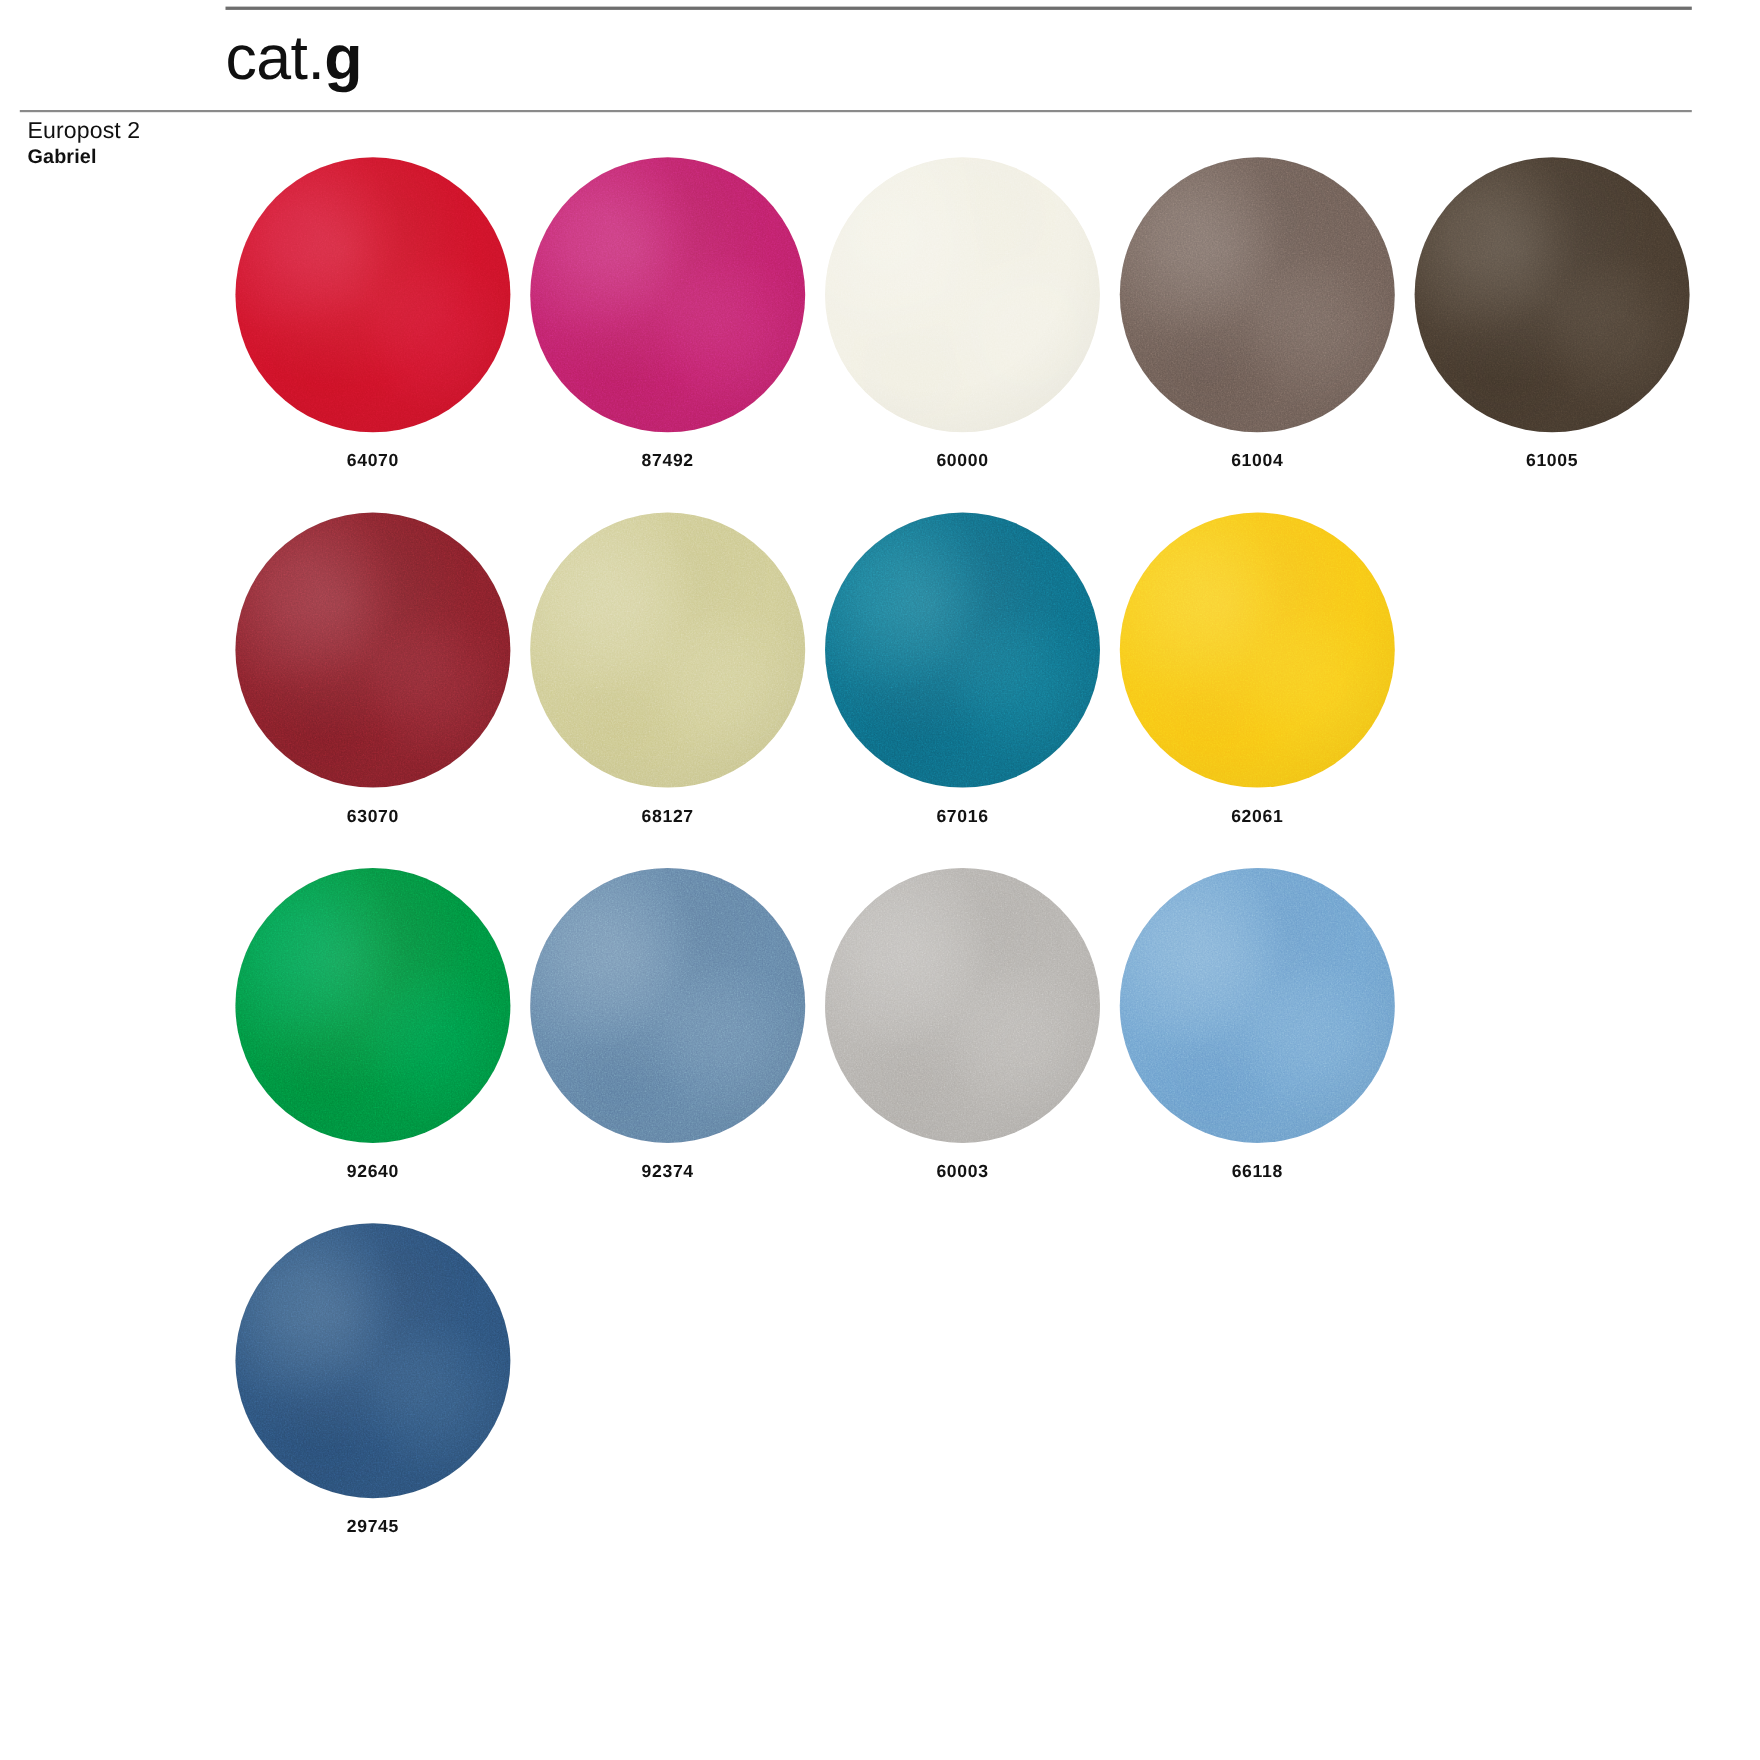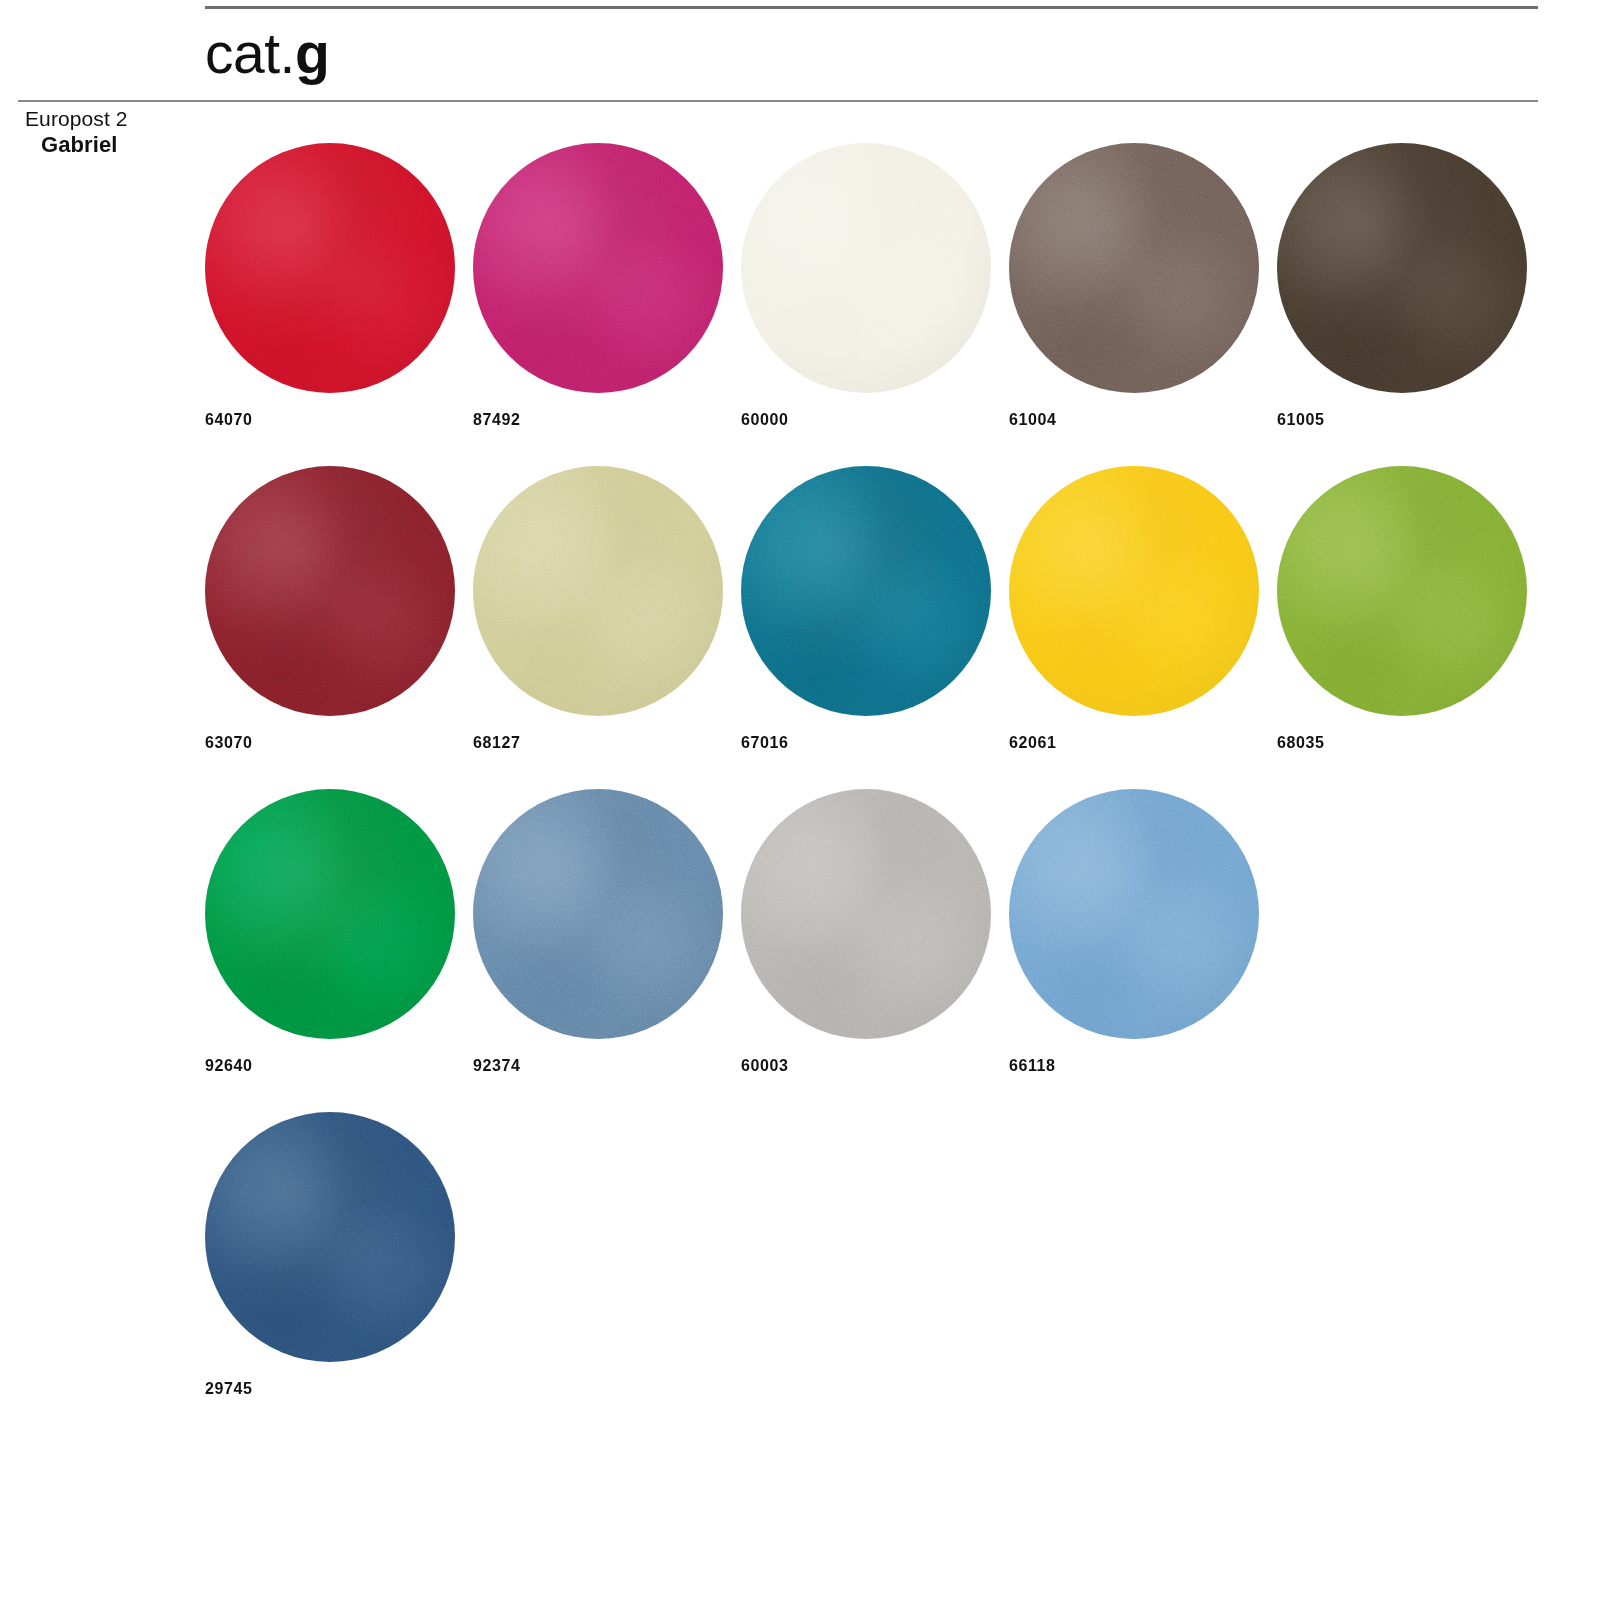--- a/index.html
+++ b/index.html
@@ -60,43 +60,42 @@
     width: 175px;
     line-height: 1.18;
   }
   .brand-line1 {
     font-size: 21px;
     font-weight: 400;
     color: #111;
     letter-spacing: 0.1px;
   }
   .brand-line2 {
-    font-size: 22px;
+    font-size: 18px;
     font-weight: 700;
     color: #111;
     letter-spacing: 0.1px;
-    margin-left: 16px;
   }
 
   
   .grid {
     position: absolute;
     left: 205px;
     top: 143px;
     width: 1340px;
   }
   .row {
     display: flex;
     height: 323px;
   }
   .cell {
     width: 268px;
     display: flex;
     flex-direction: column;
-    align-items: flex-start;
+    align-items: center;
   }
   .cell.empty { visibility: hidden; }
 
   .swatch-wrap {
     width: 250px;
     height: 250px;
     position: relative;
   }
   .swatch {
     width: 250px;
@@ -282,32 +281,20 @@
           <div class="swatch" style="background-color: rgb(248, 199, 22);">
             <div class="tex"><svg width="100%" height="100%" preserveAspectRatio="none">
                 <rect width="100%" height="100%" filter="url(#feltNoise)" opacity="0.85"></rect>
               </svg></div>
             <div class="tex2"></div>
             <div class="shade"></div>
           </div>
         </div>
         <div class="code">62061</div>
       </div>
-      <div class="cell">
-        <div class="swatch-wrap">
-          <div class="swatch" style="background-color: rgb(127, 172, 50);">
-            <div class="tex"><svg width="100%" height="100%" preserveAspectRatio="none">
-                <rect width="100%" height="100%" filter="url(#feltNoise)" opacity="0.85"></rect>
-              </svg></div>
-            <div class="tex2"></div>
-            <div class="shade"></div>
-          </div>
-        </div>
-        <div class="code">68035</div>
-      </div>
     </div>
     <div class="row">
       <div class="cell">
         <div class="swatch-wrap">
           <div class="swatch" style="background-color: rgb(0, 145, 63);">
             <div class="tex"><svg width="100%" height="100%" preserveAspectRatio="none">
                 <rect width="100%" height="100%" filter="url(#feltNoise)" opacity="0.85"></rect>
               </svg></div>
             <div class="tex2"></div>
             <div class="shade"></div>

